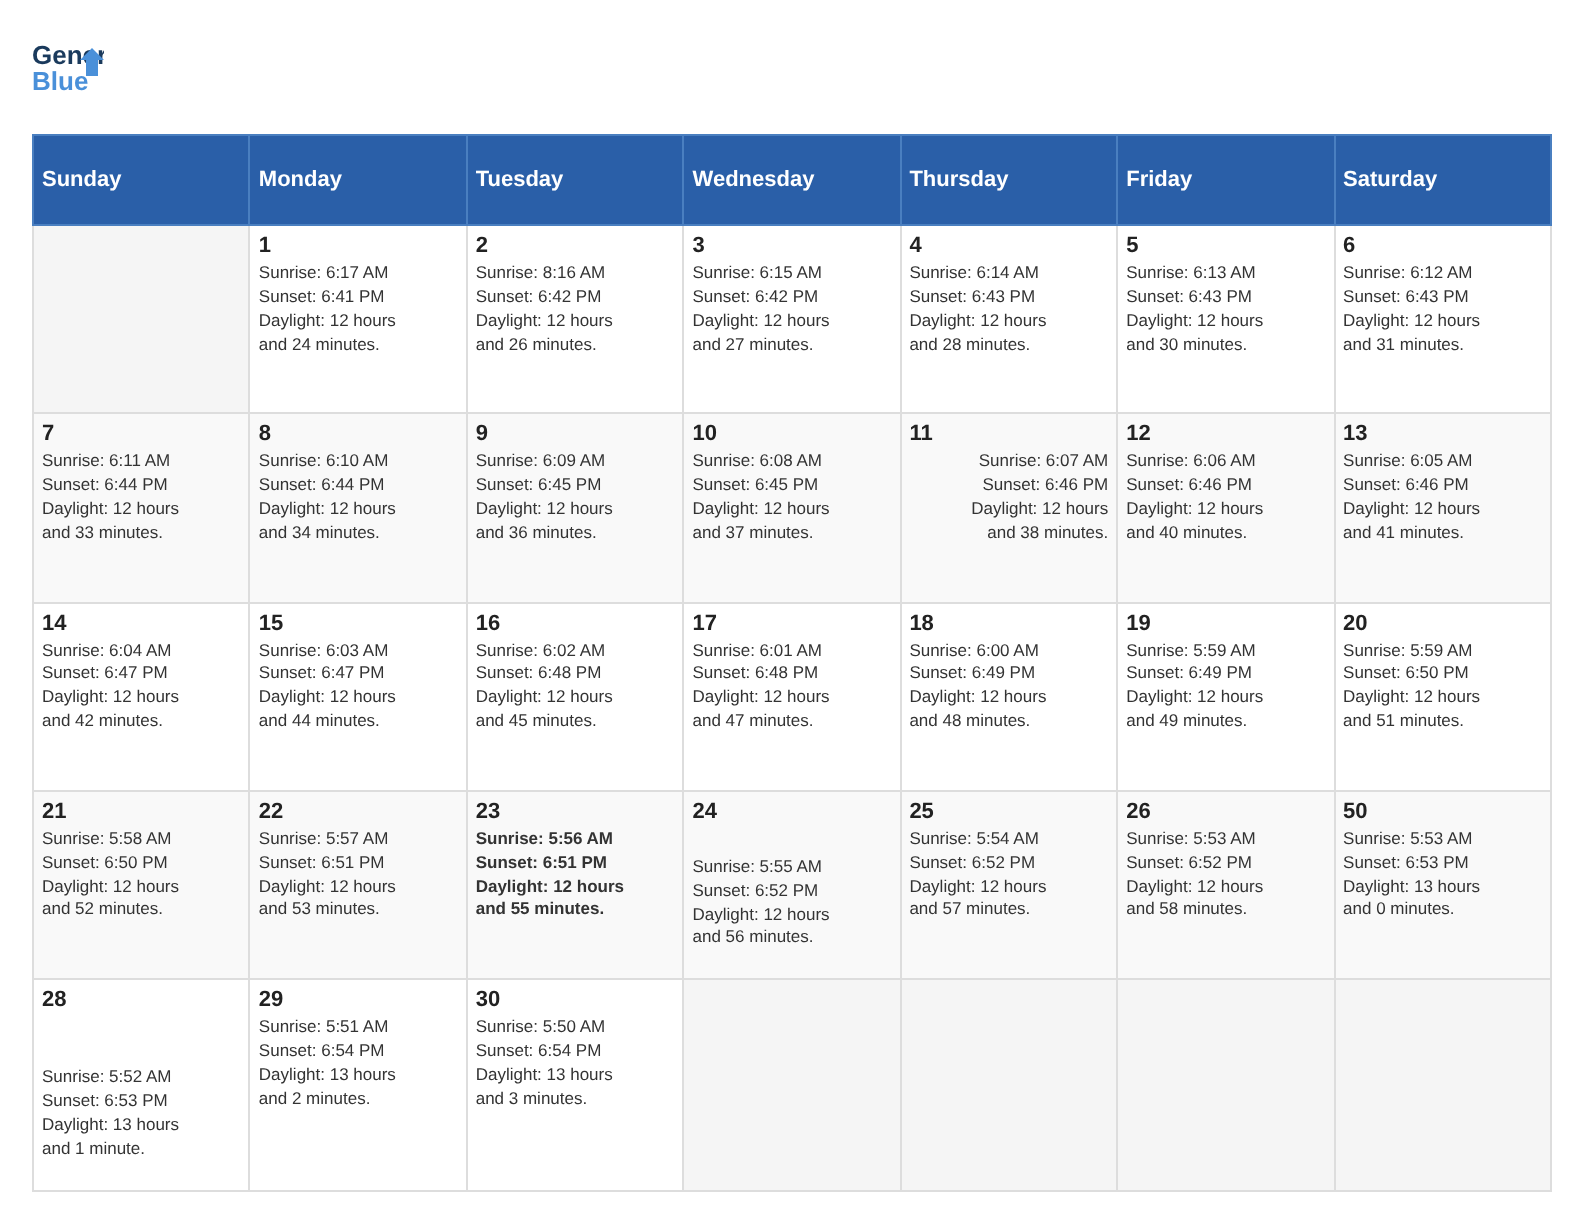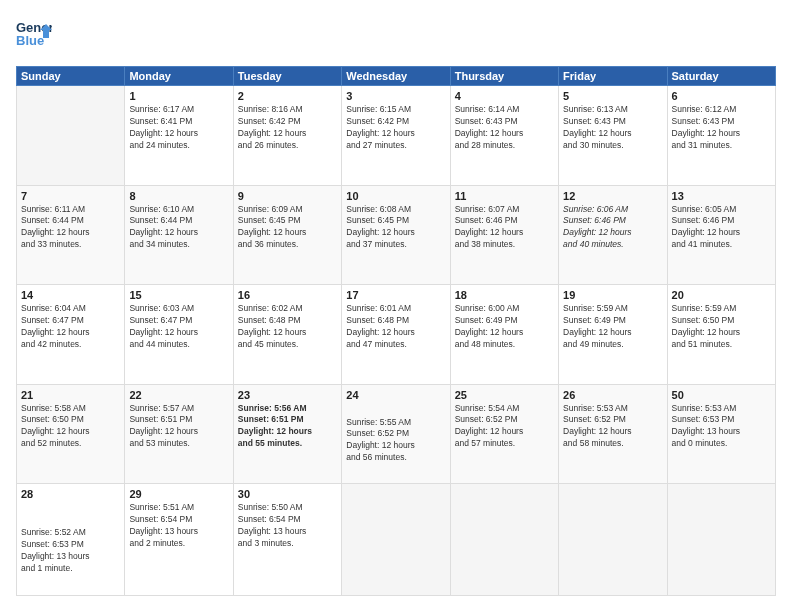--- a/index.html
+++ b/index.html
@@ -51,21 +51,21 @@
       border: 1px solid #ccc;
       border-collapse: collapse;
       width: 100%;
       table-layout: fixed;
     }
     .calendar th {
       background: #2a5fa8;
       color: #fff;
       font-size: 11px;
       font-weight: bold;
-      padding: 3px 4px;
+      padding: 16px 4px;
       text-align: left;
       border: 1px solid #4a7fc0;
     }
     .calendar td {
       border: 1px solid #ddd;
       vertical-align: top;
       padding: 4px;
       font-size: 9px;
       color: #333;
       height: 85px;
@@ -194,28 +194,28 @@
           </td>
           <td>
             <span class="day-num">10</span>
             <div class="day-info" style="white-space: pre-line;">Sunrise: 6:08 AM
 Sunset: 6:45 PM
 Daylight: 12 hours
 and 37 minutes.</div>
           </td>
           <td>
             <span class="day-num">11</span>
-            <div class="day-info" style="white-space: pre-line;">Sunrise: 6:07 AM
+            <div class="day-info" style="white-space: pre-line; text-align: right;">Sunrise: 6:07 AM
 Sunset: 6:46 PM
 Daylight: 12 hours
 and 38 minutes.</div>
           </td>
           <td>
             <span class="day-num">12</span>
-            <div class="day-info" style="white-space: pre-line; font-style: italic;">Sunrise: 6:06 AM
+            <div class="day-info" style="white-space: pre-line;">Sunrise: 6:06 AM
 Sunset: 6:46 PM
 Daylight: 12 hours
 and 40 minutes.</div>
           </td>
           <td>
             <span class="day-num">13</span>
             <div class="day-info" style="white-space: pre-line;">Sunrise: 6:05 AM
 Sunset: 6:46 PM
 Daylight: 12 hours
 and 41 minutes.</div>

